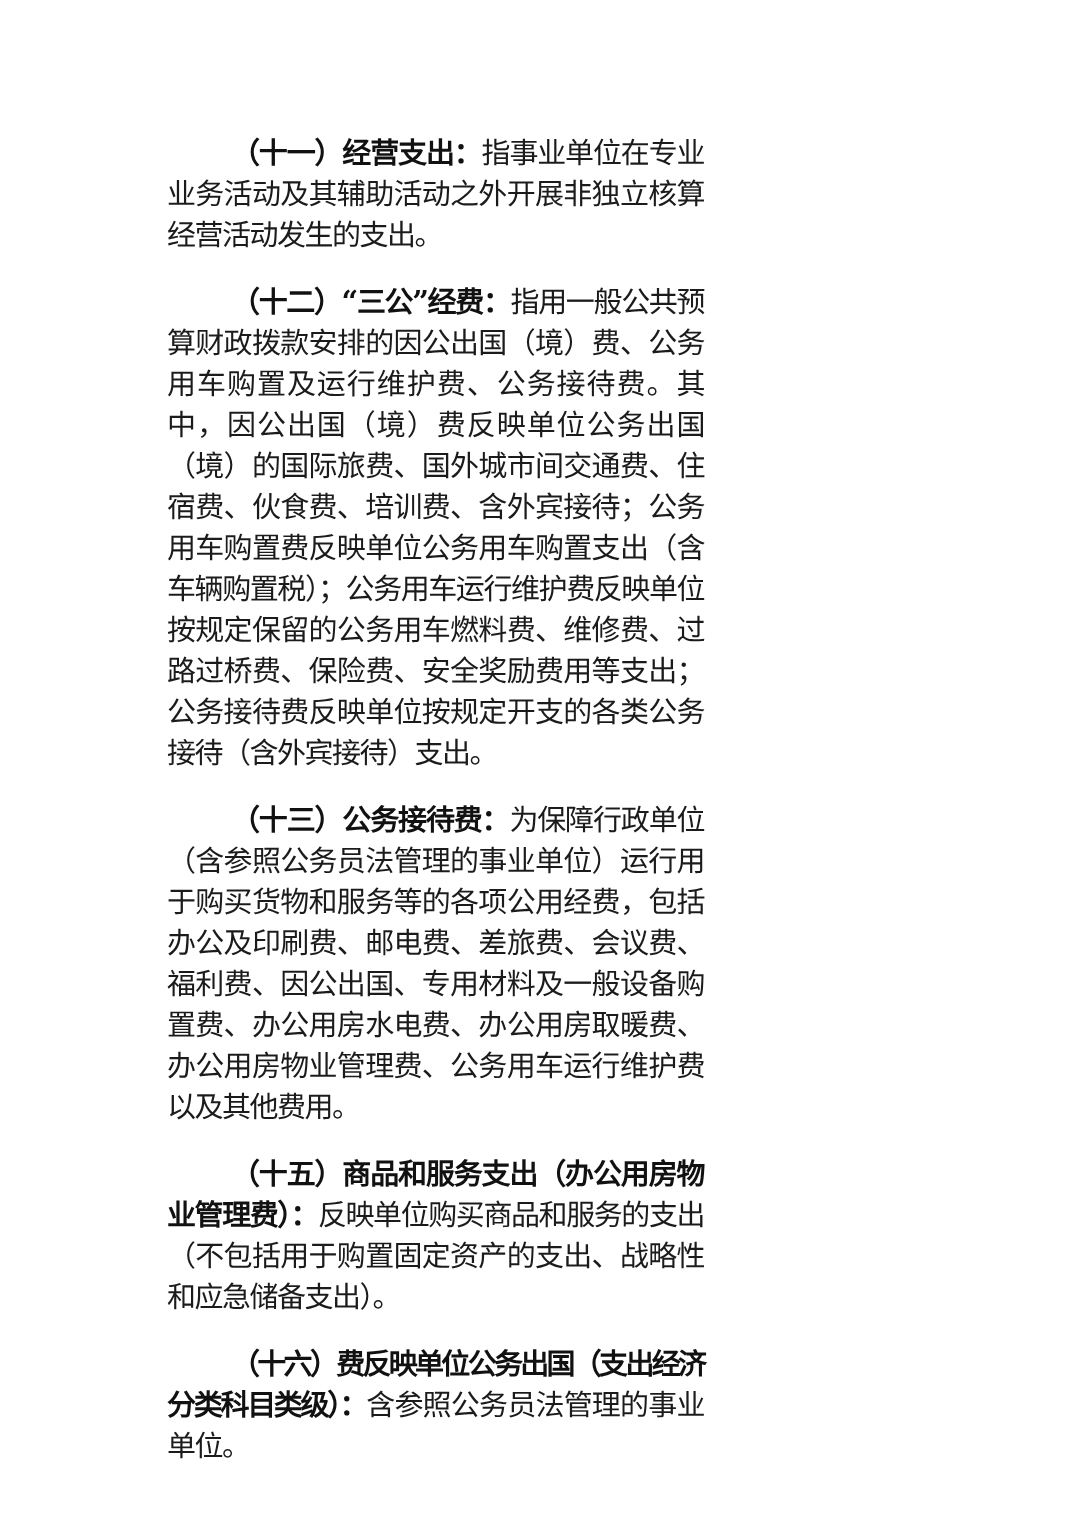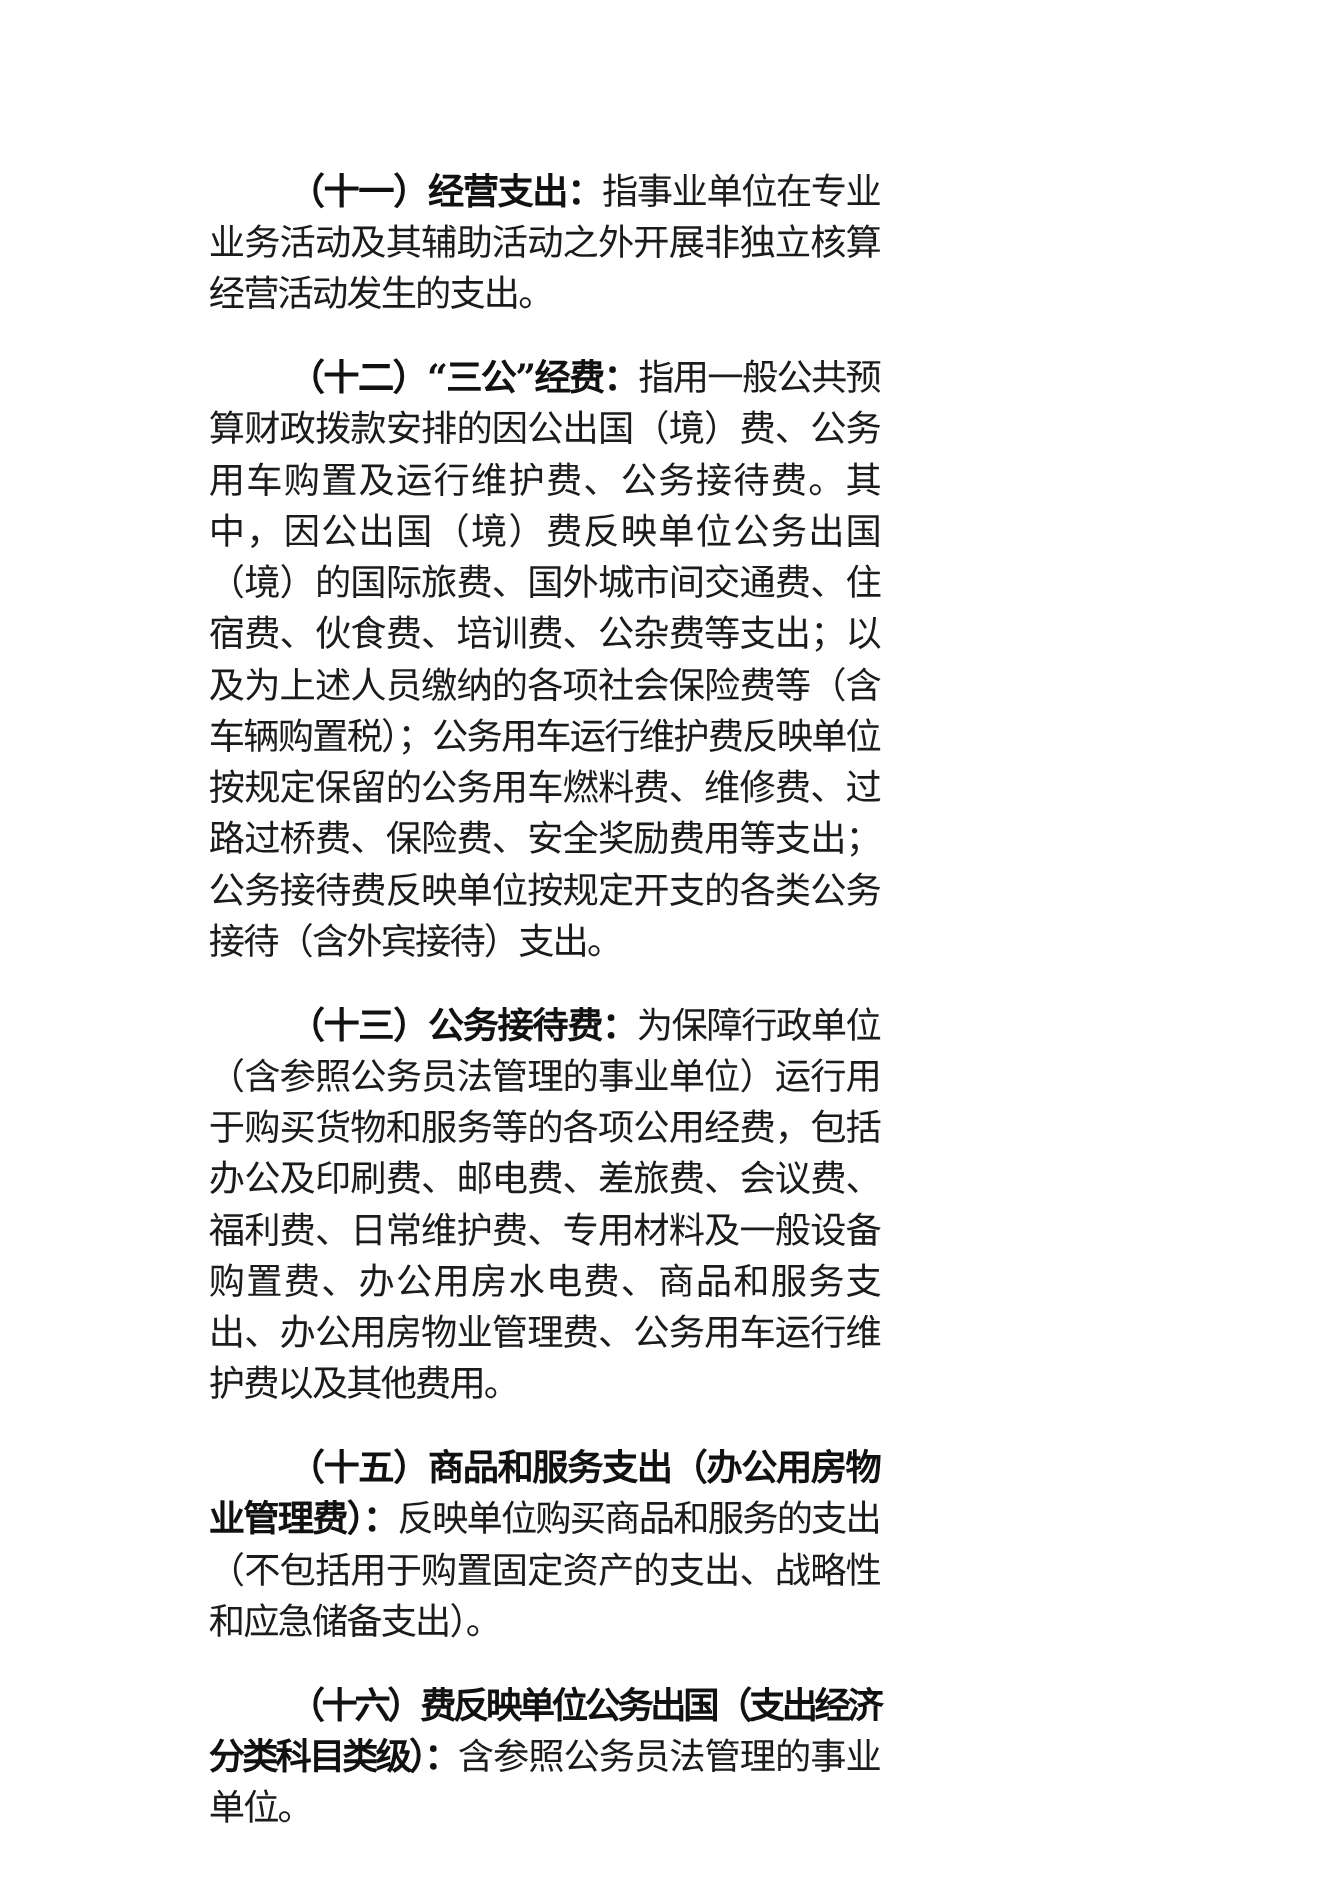--- a/index.html
+++ b/index.html
@@ -35,22 +35,22 @@
     letter-spacing: -3px;
   }
 </style>
 </head>
 <body>
 
 <div class="page">
 
   <p class="para"><span class="hd">（十一）经营支出：</span><span class="bd">指事业单位在专业业务活动及其辅助活动之外开展非独立核算经营活动发生的支出。</span></p>
 
-  <p class="para"><span class="hd">（十二）“三公”经费：</span><span class="bd">指用一般公共预算财政拨款安排的因公出国（境）费、公务用车购置及运行维护费、公务接待费。其中，因公出国（境）费反映单位公务出国（境）的国际旅费、国外城市间交通费、住宿费、伙食费、培训费、公杂费等支出；以及为上述人员缴纳的各项社会保险费等（含车辆购置税）；公务用车运行维护费反映单位按规定保留的公务用车燃料费、维修费、过路过桥费、保险费、安全奖励费用等支出；公务接待费反映单位按规定开支的各类公务接待（含外宾接待）支出。</span></p>
+  <p class="para"><span class="hd">（十二）“三公”经费：</span><span class="bd">指用一般公共预算财政拨款安排的因公出国（境）费、公务用车购置及运行维护费、公务接待费。其中，因公出国（境）费反映单位公务出国（境）的国际旅费、国外城市间交通费、住宿费、伙食费、培训费、含外宾接待；公务用车购置费反映单位公务用车购置支出（含车辆购置税）；公务用车运行维护费反映单位按规定保留的公务用车燃料费、维修费、过路过桥费、保险费、安全奖励费用等支出；公务接待费反映单位按规定开支的各类公务接待（含外宾接待）支出。</span></p>
 
-  <p class="para"><span class="hd">（十三）公务接待费：</span><span class="bd">为保障行政单位（含参照公务员法管理的事业单位）运行用于购买货物和服务等的各项公用经费，包括办公及印刷费、邮电费、差旅费、会议费、福利费、日常维护费、专用材料及一般设备购置费、办公用房水电费、商品和服务支出、办公用房物业管理费、公务用车运行维护费以及其他费用。</span></p>
+  <p class="para"><span class="hd">（十三）公务接待费：</span><span class="bd">为保障行政单位（含参照公务员法管理的事业单位）运行用于购买货物和服务等的各项公用经费，包括办公及印刷费、邮电费、差旅费、会议费、福利费、因公出国、专用材料及一般设备购置费、办公用房水电费、办公用房取暖费、办公用房物业管理费、公务用车运行维护费以及其他费用。</span></p>
 
 
   <p class="para"><span class="hd">（十五）商品和服务支出（办公用房物业管理费）：</span><span class="bd">反映单位购买商品和服务的支出（不包括用于购置固定资产的支出、战略性和应急储备支出）。</span></p>
 
   <p class="para tight"><span class="hd">（十六）费反映单位公务出国（支出经济分类科目类级）：</span><span class="bd">含参照公务员法管理的事业单位。</span></p>
 
 </div>
 
 </body></html>

